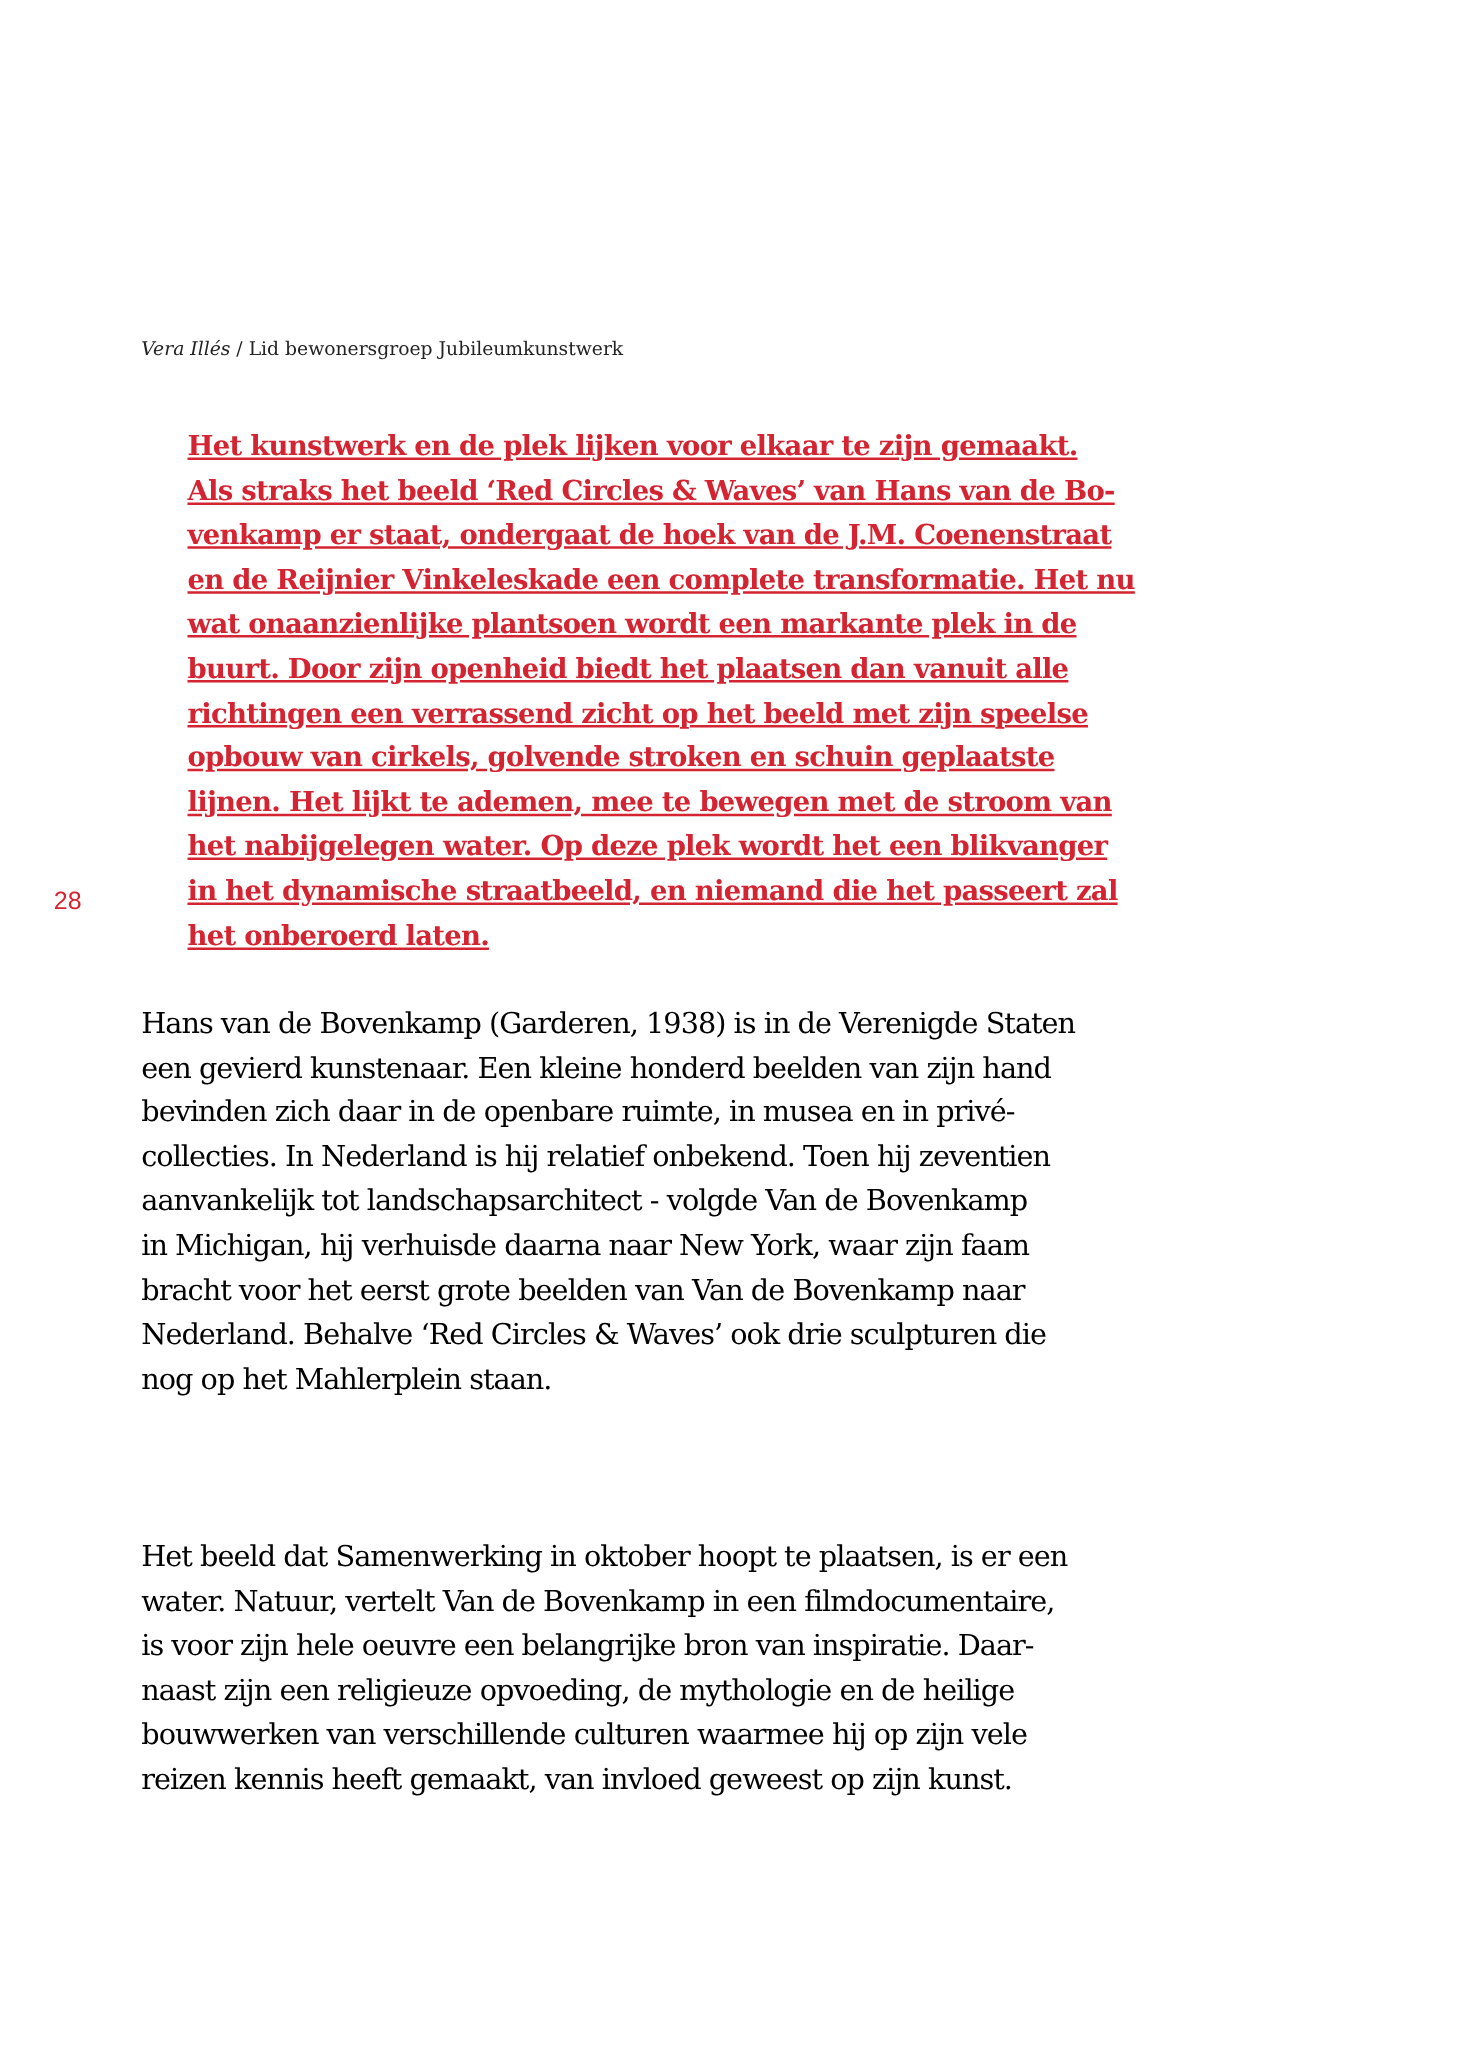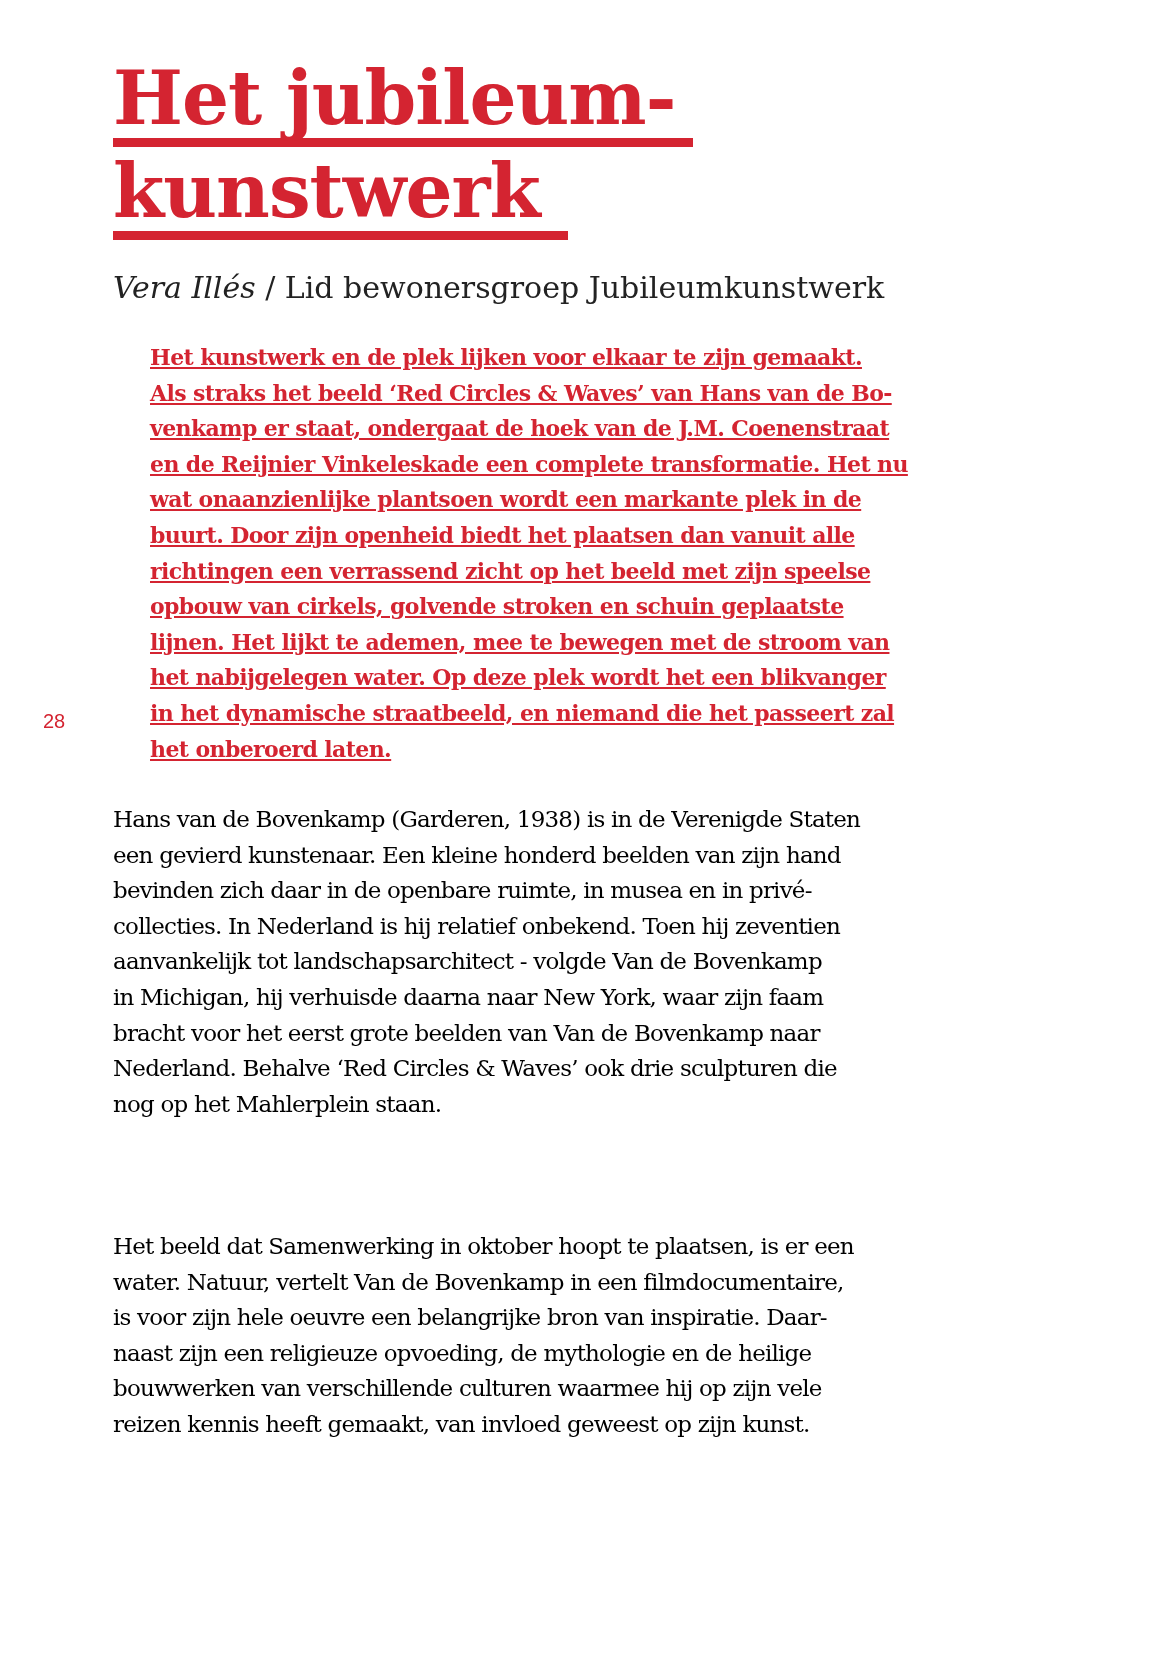--- a/index.html
+++ b/index.html
@@ -16,21 +16,21 @@
     letter-spacing: -1px;
     border-bottom: 9px solid #d42431;
     padding-bottom: 0px;
     margin-bottom: 4px;
   }
   .title-line.first { width: 580px; }
   .title-line.second { width: 455px; }
   .byline {
     position: absolute; left: 113px; top: 270px;
     font-family: "DejaVu Serif", serif;
-    font-size: 30px; color: #222;
+    font-size: 15px; color: #222;
   }
   .byline .author { font-style: italic; }
   .lead {
     position: absolute; left: 150px; top: 340px; width: 800px;
     font-family: "DejaVu Serif", serif;
     font-weight: bold; color: #d42431;
     font-size: 22px; line-height: 35.6px;
     letter-spacing: -0.6px;
   }
   .lead .ln { display: block; white-space: nowrap; text-decoration: underline; }
@@ -47,24 +47,20 @@
   }
   .body .ln { display: block; white-space: nowrap; }
   .p1 { top: 802px; }
   .p2 { top: 1229px; }
 </style>
 </head>
 <body>
 
 <div class="page">
 
-  <div class="title-block">
-    <div class="title-line first">Het jubileum-</div><br>
-    <div class="title-line second">kunstwerk</div>
-  </div>
 
   <div class="byline">
     <span class="author">Vera Illés</span><span style="white-space:pre"> / </span><span>Lid bewonersgroep Jubileumkunstwerk</span>
   </div>
 
   <div class="lead">
     <span class="ln">Het kunstwerk en de plek lijken voor elkaar te zijn gemaakt.</span>
     <span class="ln">Als straks het beeld ‘Red Circles &amp; Waves’ van Hans van de Bo-</span>
     <span class="ln">venkamp er staat, ondergaat de hoek van de J.M. Coenenstraat</span>
     <span class="ln">en de Reijnier Vinkeleskade een complete transformatie. Het nu</span>

